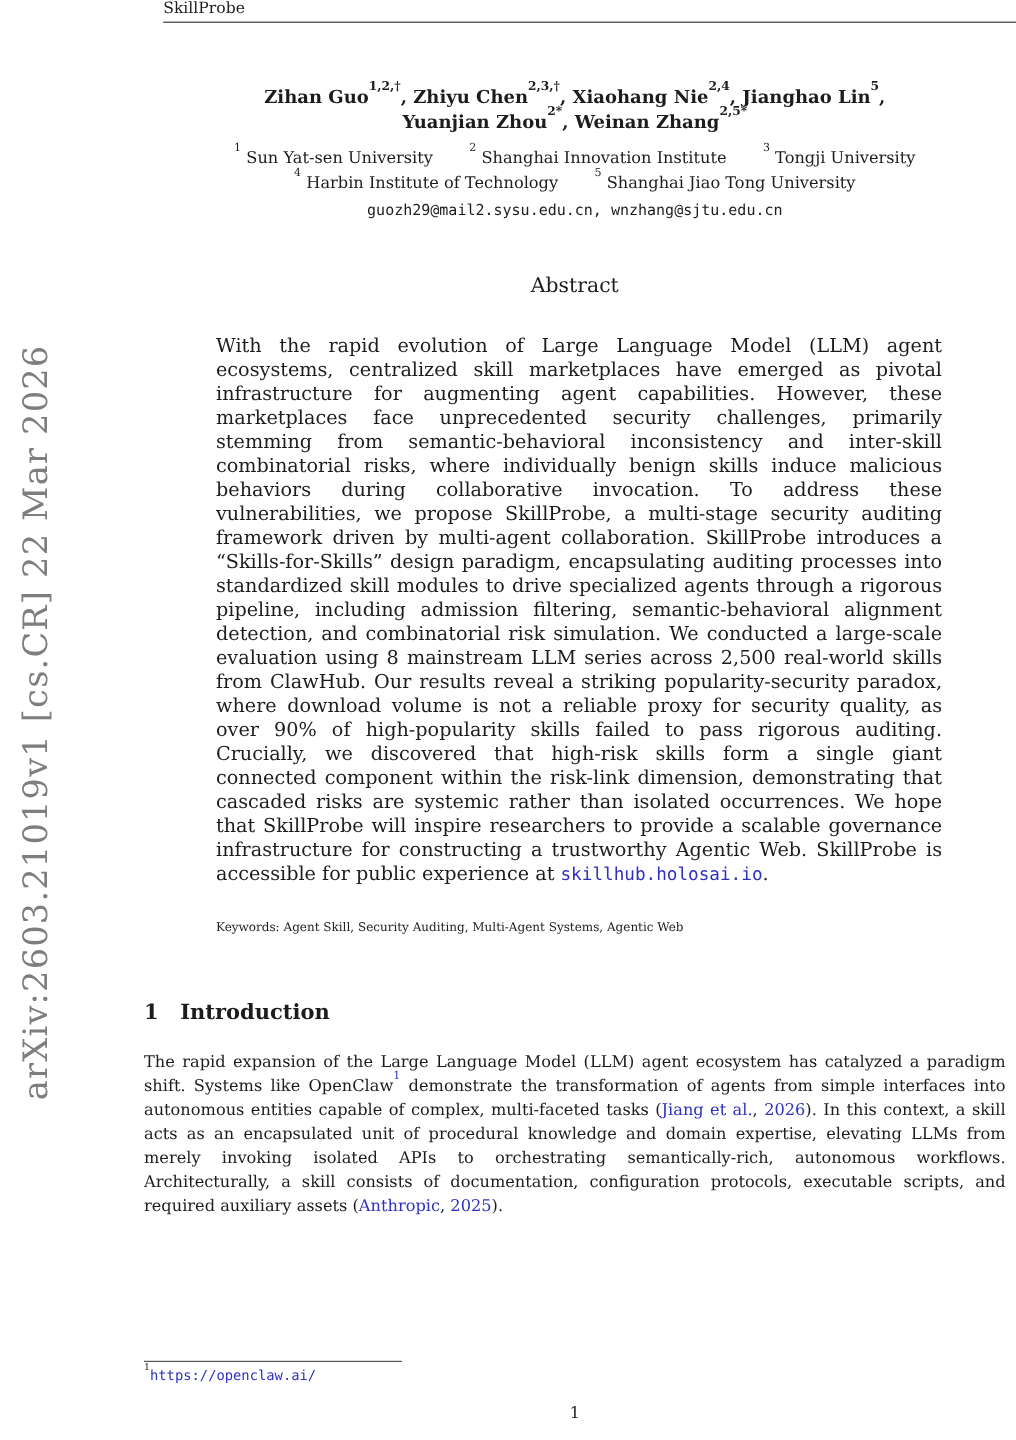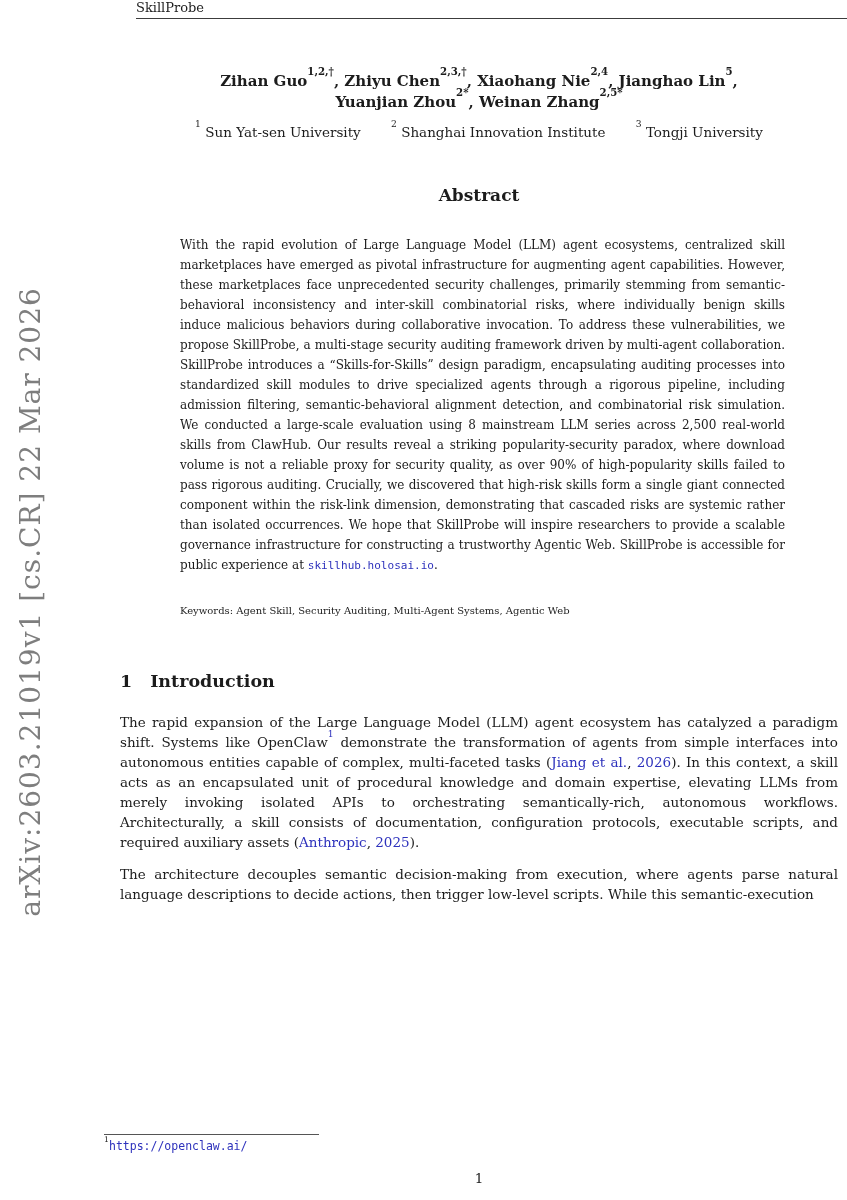--- a/index.html
+++ b/index.html
@@ -14,31 +14,31 @@
              white-space:nowrap;font-size:28px;color:#7e7e7e;letter-spacing:1px;}
   
   .main{position:absolute;left:120px;top:50px;width:718px;}
   .title{font-size:26px;font-weight:bold;text-align:center;line-height:37px;margin:0;}
   .authors{margin-top:21px;text-align:center;font-size:15px;font-weight:bold;line-height:21px;}
   .affils{margin-top:9px;text-align:center;font-size:13.5px;line-height:20.5px;}
   .affil-item{margin:0 13px;}
   .note-item{margin:0 8px;}
   .emails{margin-top:2px;text-align:center;font-family:"DejaVu Sans Mono",monospace;font-size:12.5px;}
   sup{font-size:68%;position:relative;top:-0.45em;line-height:0;}
-  .abstract-heading{margin:42px 0 0 0;text-align:center;font-size:17px;font-weight:bold;}
-  .abstract-body{margin:30px 53px 0 60px;text-align:justify;font-size:12px;line-height:20px;}
+  .abstract-heading{margin:42px 0 0 0;text-align:center;font-size:17px;font-weight:normal;}
+  .abstract-body{margin:30px 53px 0 60px;text-align:justify;font-size:16px;line-height:20px;}
   .keywords{margin:24px 74px 0 60px;font-weight:normal;font-size:10px;line-height:21px;text-align:justify;}
   .section-heading{margin:50px 0 0 0;font-size:17.5px;font-weight:bold;}
   .section-number{margin-right:18px;}
   .body-par{margin:21px 0 0 0;text-align:justify;font-size:13.5px;line-height:20px;}
   .body-par + .body-par{margin-top:12px;}
   .blue{color:#2d31bc;}
   .mono{font-family:"DejaVu Sans Mono",monospace;font-size:92%;}
   
-  .footnote-area{position:absolute;left:104px;top:1134px;width:718px;}
+  .footnote-area{position:absolute;left:120px;top:1134px;width:718px;}
   .footnote-rule{width:215px;border-top:1.4px solid #555;margin-bottom:4px;}
   .footnote-line{font-size:11.5px;font-family:"DejaVu Sans Mono",monospace;}
   .footnote-line sup{font-family:"DejaVu Serif",serif;color:#1c1c1c;}
   
   .page-number{position:absolute;left:120px;top:1170px;width:718px;text-align:center;font-size:13.5px;}
 </style>
 </head>
 <body>
 
 <div class="page">
@@ -65,35 +65,39 @@
         <span><span>Weinan Zhang</span><sup>2,5*</sup><span></span></span>
       </div>
     </div>
 
     <div class="affils">
       <div>
         <span class="affil-item"><sup>1</sup> <span>Sun Yat-sen University</span></span>
         <span class="affil-item"><sup>2</sup> <span>Shanghai Innovation Institute</span></span>
         <span class="affil-item"><sup>3</sup> <span>Tongji University</span></span>
       </div>
+      <div>
+        <span class="affil-item"><sup>4</sup> <span>Harbin Institute of Technology</span></span>
+        <span class="affil-item"><sup>5</sup> <span>Shanghai Jiao Tong University</span></span>
+      </div>
+      <div class="emails">guozh29@mail2.sysu.edu.cn, wnzhang@sjtu.edu.cn</div>
     </div>
 
     <div class="abstract-heading">Abstract</div>
     <div class="abstract-body"><span>With the rapid evolution of Large Language Model (LLM) agent ecosystems, centralized skill marketplaces have emerged as pivotal infrastructure for augmenting agent capabilities. However, these marketplaces face unprecedented security challenges, primarily stemming from semantic-behavioral inconsistency and inter-skill combinatorial risks, where individually benign skills induce malicious behaviors during collaborative invocation. To address these vulnerabilities, we propose SkillProbe, a multi-stage security auditing framework driven by multi-agent collaboration. SkillProbe introduces a “Skills-for-Skills” design paradigm, encapsulating auditing processes into standardized skill modules to drive specialized agents through a rigorous pipeline, including admission filtering, semantic-behavioral alignment detection, and combinatorial risk simulation. We conducted a large-scale evaluation using 8 mainstream LLM series across 2,500 real-world skills from ClawHub. Our results reveal a striking popularity-security paradox, where download volume is not a reliable proxy for security quality, as over 90% of high-popularity skills failed to pass rigorous auditing. Crucially, we discovered that high-risk skills form a single giant connected component within the risk-link dimension, demonstrating that cascaded risks are systemic rather than isolated occurrences. We hope that SkillProbe will inspire researchers to provide a scalable governance infrastructure for constructing a trustworthy Agentic Web. SkillProbe is accessible for public experience at </span><span class="blue mono">skillhub.holosai.io</span><span>.</span></div>
 
     <div class="keywords">
       <span>Keywords:</span><span> Agent Skill, Security Auditing, Multi-Agent Systems, Agentic Web</span>
     </div>
 
     <h2 class="section-heading">
       <span class="section-number">1</span><span>Introduction</span>
     </h2>
 
     <p class="body-par"><span>The rapid expansion of the Large Language Model (LLM) agent ecosystem has catalyzed a paradigm shift. Systems like OpenClaw</span><sup class="blue">1</sup><span> demonstrate the transformation of agents from simple interfaces into autonomous entities capable of complex, multi-faceted tasks (</span><span class="blue">Jiang et al.</span><span>, </span><span class="blue">2026</span><span>). In this context, a skill acts as an encapsulated unit of procedural knowledge and domain expertise, elevating LLMs from merely invoking isolated APIs to orchestrating semantically-rich, autonomous workflows. Architecturally, a skill consists of documentation, configuration protocols, executable scripts, and required auxiliary assets (</span><span class="blue">Anthropic</span><span>, </span><span class="blue">2025</span><span>).</span></p>
-    <p class="body-par"><span>The architecture decouples semantic decision-making from execution, where agents parse natural language descriptions to decide actions, then trigger low-level scripts. While this semantic-execution</span></p>
 
   </div>
 
   <div class="footnote-area">
     <div class="footnote-rule"></div>
     <div class="footnote-line">
       <sup>1</sup><span class="blue">https://openclaw.ai/</span>
     </div>
   </div>
 

